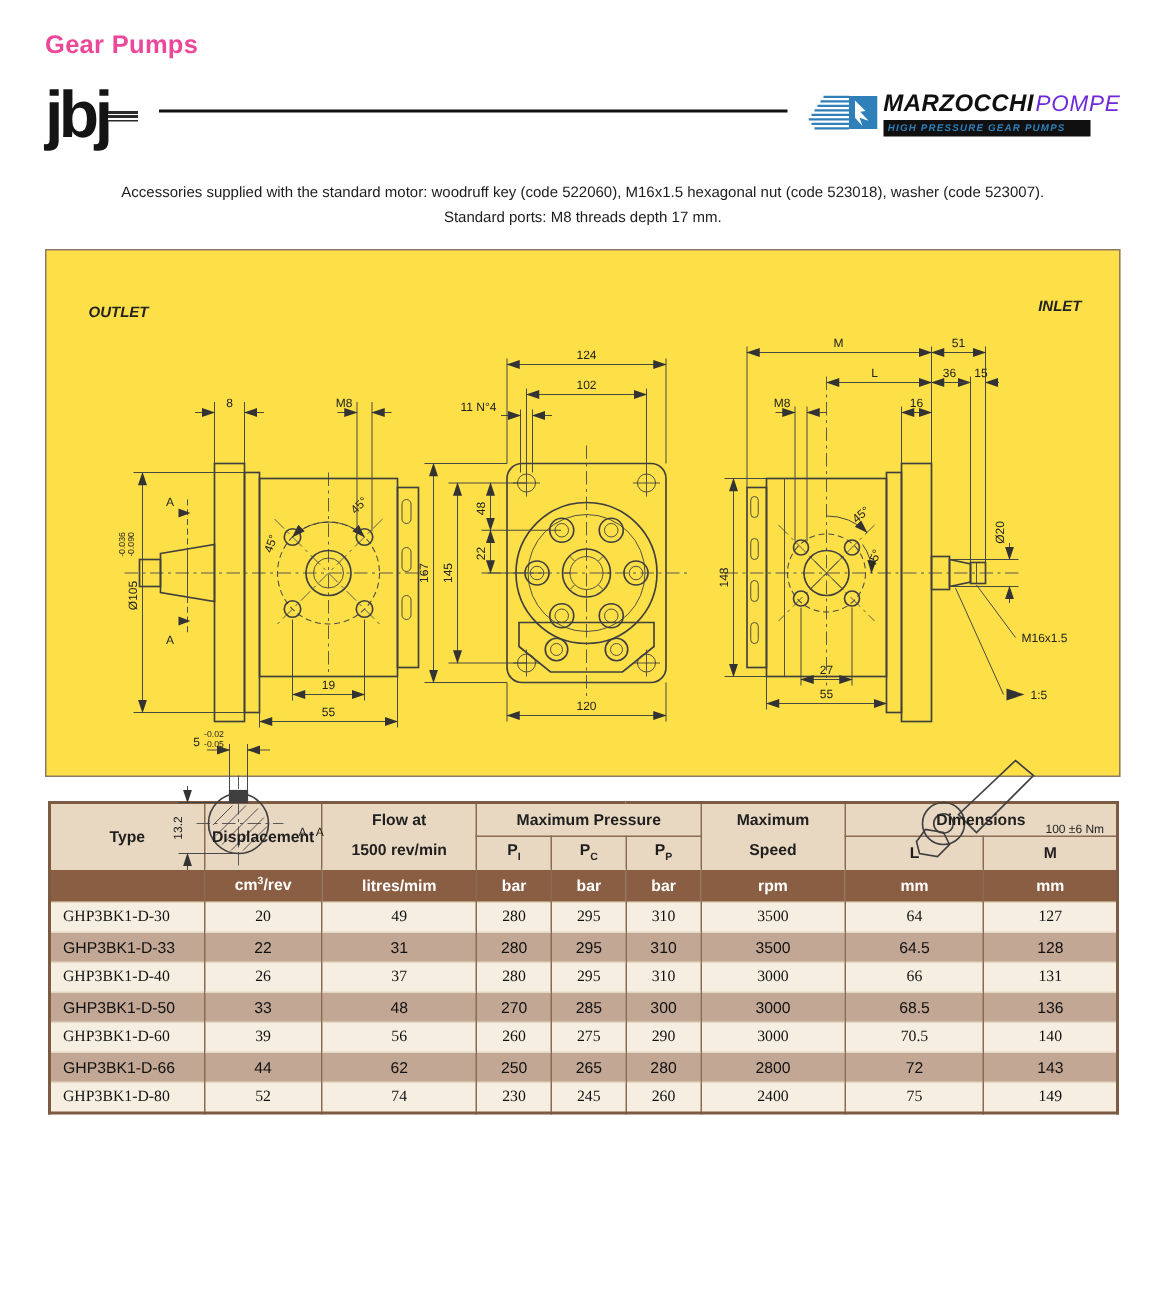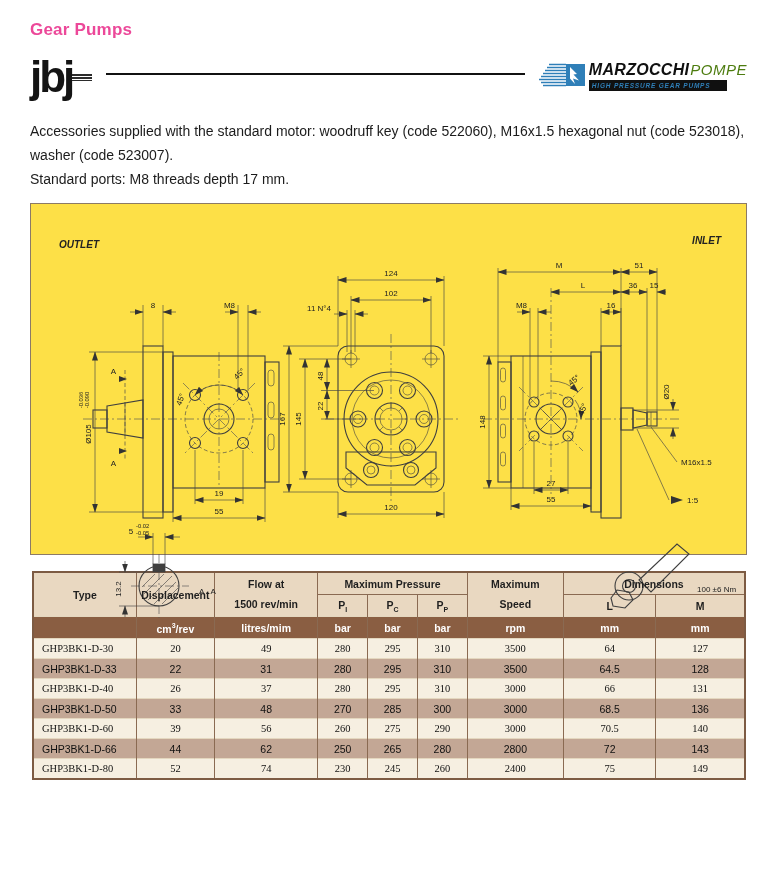--- a/index.html
+++ b/index.html
@@ -10,23 +10,23 @@
   .titlebar .t{font-size:17px;font-weight:800;letter-spacing:0.2px;color:#ec4899;}
   .logorow{display:flex;align-items:center;margin-top:8px;height:58px;}
   .jbj{display:flex;flex-direction:row;align-items:center;width:62px;}
   .jbj .jbj-word{font-size:44px;font-weight:800;letter-spacing:-3px;line-height:0.85;color:#141414;}
   .jbj .cap{width:22px;height:7px;margin-top:2px;background:repeating-linear-gradient(#2b2b2b 0 2px,#fff 2px 3px);}
   .rule{flex:1;border-top:2px solid #111;margin:0 14px 6px 14px;}
   .mz{display:flex;align-items:flex-start;}
   .mz-text{margin-left:4px;}
   .mz-row{display:flex;align-items:baseline;line-height:1;}
   .mz-main{font-style:italic;font-weight:800;font-size:16px;letter-spacing:0.3px;color:#101010;}
-  .mz-pompe{font-style:italic;font-weight:400;font-size:15px;letter-spacing:0.5px;color:#4d7c0f;margin-left:1px;}
+  .mz-pompe{font-style:italic;font-weight:400;font-size:15px;letter-spacing:0.5px;color:#6d28d9;margin-left:1px;}
   .mz-bar{background:#101010;color:#2f7fb8;font-style:italic;font-weight:700;font-size:6.5px;letter-spacing:0.8px;padding:2px 5px 2px 3px;margin-top:2px;width:130px;}
-  .intro{margin-top:14px;font-size:14px;line-height:1.7;color:#1c1c1c;}
+  .intro{margin-top:14px;font-size:10px;line-height:1.7;color:#1c1c1c;text-align:center;}
   
   .draw-box{margin-top:12px;width:717px;height:352px;background:#fde047;border:1.5px solid #8c7a66;box-sizing:border-box;}
   svg text{font-family:"Liberation Sans",sans-serif;}
   .dt{font-size:8px;fill:#222;}
   .dt2{font-size:5.8px;fill:#222;}
   .lbl{font-size:10px;font-style:italic;font-weight:bold;fill:#222;}
   .ol{fill:none;stroke:#3f3f3f;stroke-width:1.1;}
   .tl{fill:none;stroke:#3f3f3f;stroke-width:0.6;}
   .cl{fill:none;stroke:#555;stroke-width:0.65;stroke-dasharray:9 3 2 3;}
   .dsh{fill:none;stroke:#4a4a4a;stroke-width:0.7;stroke-dasharray:4 2.5;}

